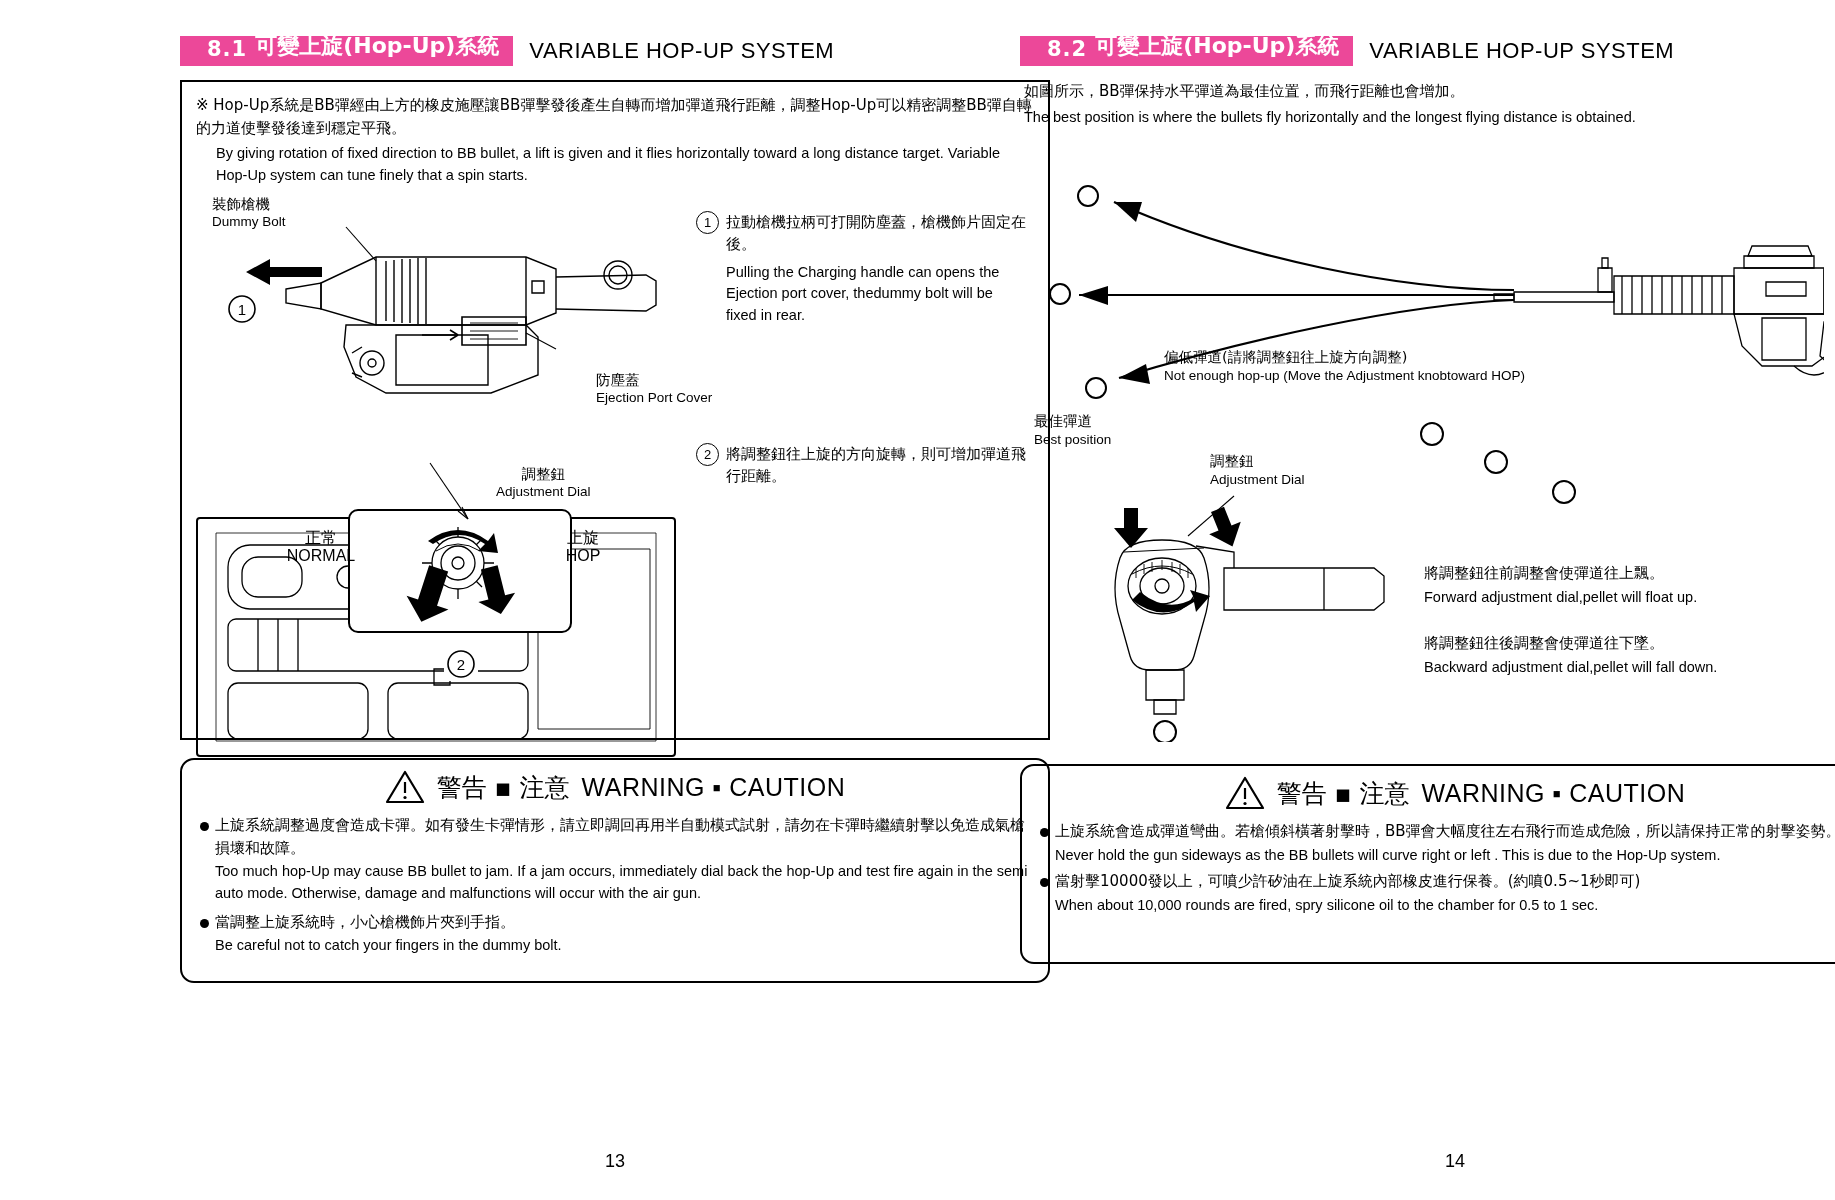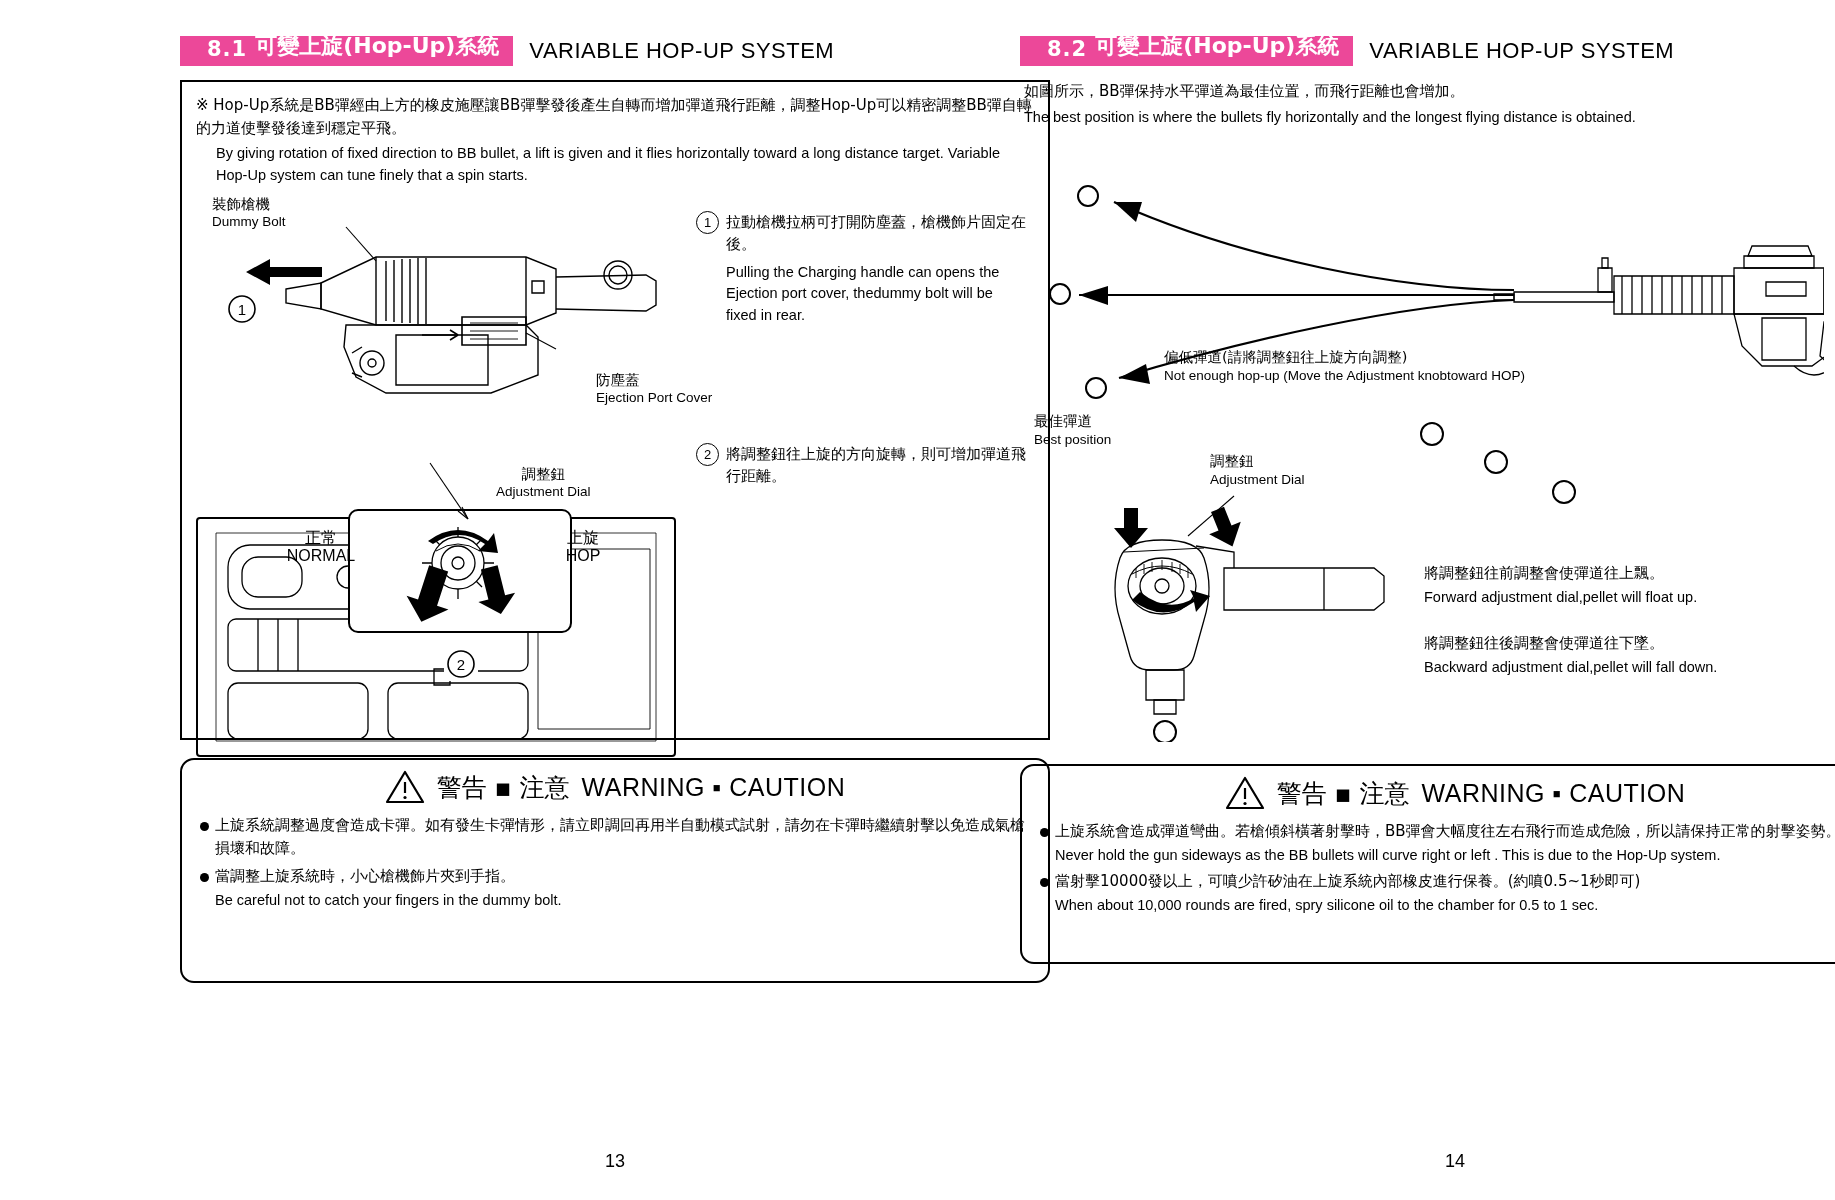--- a/index.html
+++ b/index.html
@@ -373,20 +373,21 @@
         <circle cx="20" cy="27.5" r="1.6" fill="#000"></circle>
       </svg>
       <span class="w-cn">警告 ▪ 注意</span>
       <span class="w-en">WARNING ▪ CAUTION</span>
     </div>
 
     <div class="bullet-item">
       <span class="bullet-dot"></span>
       <span class="bullet-body">
         <span class="cn">上旋系統調整過度會造成卡彈。如有發生卡彈情形，請立即調回再用半自動模式試射，請勿在卡彈時繼續射擊以免造成氣槍損壞和故障。</span>
+        <div class="en" style="margin-top:2px;">Too much hop-Up may cause BB bullet to jam. If a jam occurs, immediately dial back the hop-Up and test fire again in the semi auto mode. Otherwise, damage and malfunctions will occur with the air gun.</div>
       </span>
     </div>
 
     <div class="bullet-item" style="margin-top:6px;">
       <span class="bullet-dot"></span>
       <span class="bullet-body">
         <span class="cn">當調整上旋系統時，小心槍機飾片夾到手指。</span>
         <div class="en" style="margin-top:2px;">Be careful not to catch your fingers in the dummy bolt.</div>
       </span>
     </div>

